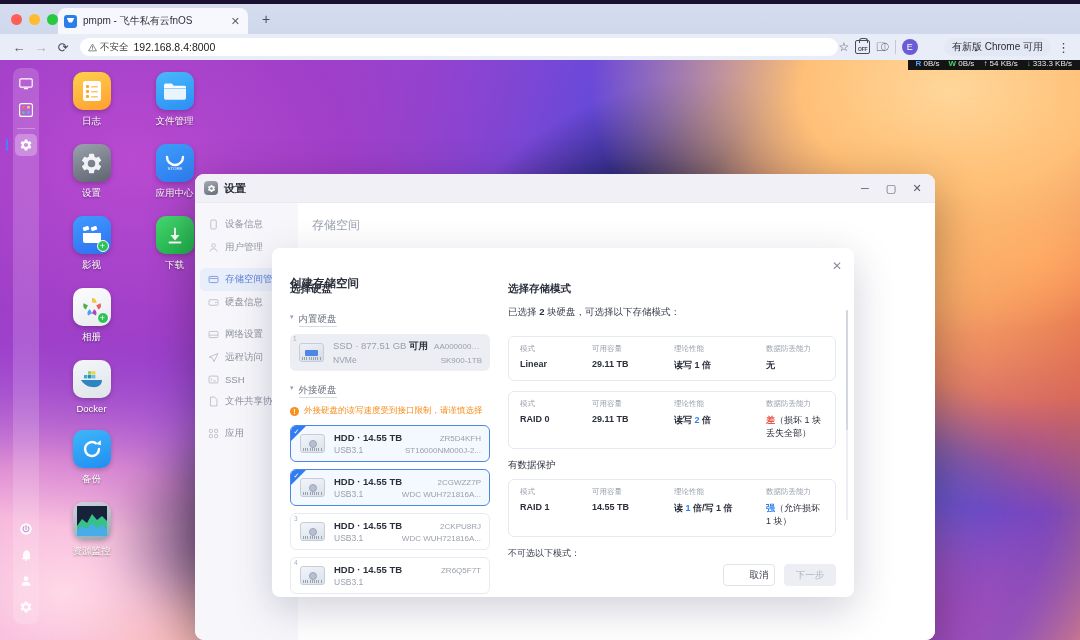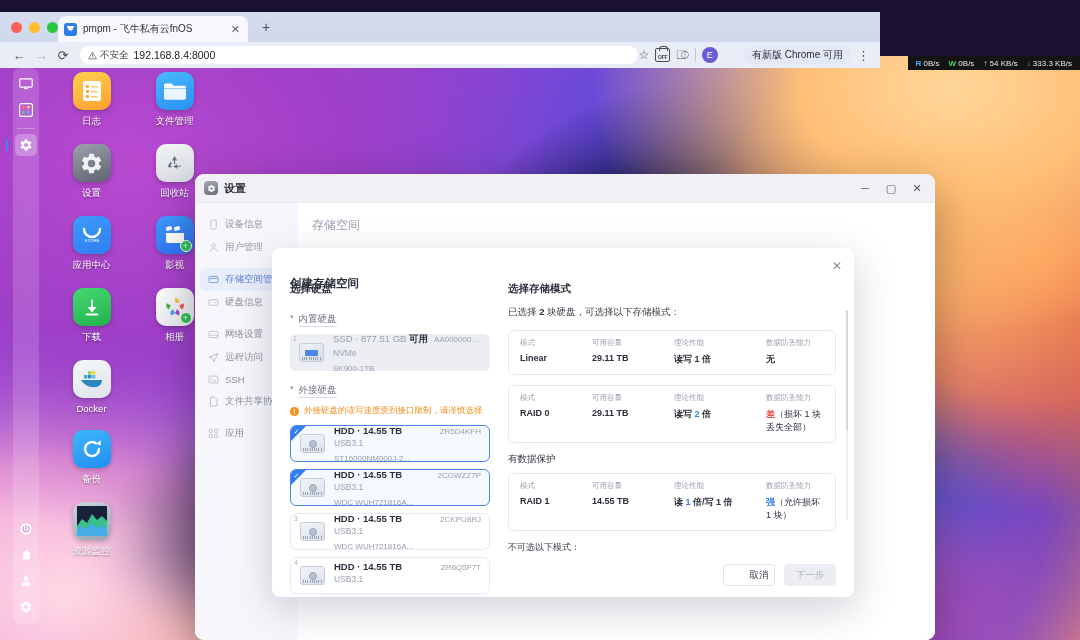--- a/index.html
+++ b/index.html
@@ -6,21 +6,21 @@
   html, body {
     width: 1080px; height: 640px;
     font-family: "Liberation Sans", "DejaVu Sans", sans-serif;
     overflow: hidden;
     background: #1a1030;
   }
   .root { position: relative; width: 1080px; height: 640px; overflow: hidden; }
 
   
   .browser-chrome {
-    position: absolute; top: 12px; left: 0; width: 880px; height: 56px;
+    position: absolute; top: 4px; left: 0; width: 1080px; height: 56px;
     background: #fef9c3; z-index: 50;
   }
   .tabstrip {
     position: relative; height: 30px; width: 100%;
     background: linear-gradient(to bottom,#d4dcee,#d0d9ec);
   }
   .traffic { position: absolute; left: 11px; top: 10px; display: flex; gap: 7px; }
   .traffic span { width: 11px; height: 11px; border-radius: 50%; display:block; }
   .t-red { background: #ff5f57; }
   .t-yellow { background: #febc2e; }
@@ -253,42 +253,42 @@
   }
   .disk-thumb.ssd { background: linear-gradient(160deg,#eef2f8,#d4dbe6); }
   .thumb-dot { width: 8px; height: 8px; border-radius: 50%; background: #b6c0cf; border: 1.5px solid #9aa6b8; }
   .thumb-chip { width: 13px; height: 6px; background: #4c86e8; border-radius: 1px; }
   .thumb-bar {
     position: absolute; bottom: 1px; left: 2px; right: 2px; height: 3px;
     background: repeating-linear-gradient(90deg,#98a2b3 0 1px,transparent 1px 2.2px);
   }
   .disk-info { flex: 1 1 auto; min-width: 0; }
   .disk-l1 { display: flex; justify-content: space-between; align-items: baseline; gap: 6px; }
-  .disk-l2 { display: flex; justify-content: space-between; align-items: baseline; gap: 6px; margin-top: 2px; flex-direction: column; }
+  .disk-l2 { display: flex; justify-content: space-between; align-items: baseline; gap: 6px; margin-top: 2px; }
   .disk-name { font-size: 9.5px; font-weight: bold; color: #2c303c; white-space: nowrap; }
   .disk-name.dim { color: #9aa0ad; font-weight: normal; }
   .disk-serial { font-size: 8px; color: #9aa0ad; white-space: nowrap; overflow: hidden; text-overflow: ellipsis; }
   .disk-bus { font-size: 8.5px; color: #9aa0ad; }
   .disk-model { font-size: 8px; color: #9aa0ad; white-space: nowrap; overflow: hidden; text-overflow: ellipsis; }
   .avail-hl { color: #2c303c; font-weight: bold; }
 
   .warn-line {
     display: flex; align-items: center; gap: 5px; margin-bottom: 8px;
   }
   .warn-badge {
     width: 9px; height: 9px; border-radius: 50%; background: #f79021; color: #fff;
     font-size: 7px; line-height: 9px; text-align: center; flex: 0 0 auto; font-weight: bold;
   }
   .warn-text { font-size: 8.5px; color: #f79021; }
 
   .left-scroll {
     max-height: 238px; overflow: hidden; position: relative;
   }
 
-  .mode-intro { font-size: 9.5px; color: #3b404c; margin-bottom: 11px; }
+  .mode-intro { font-size: 9.5px; color: #3b404c; margin-bottom: 17px; }
   .mode-intro b { color: #2c303c; }
   .grp-label { font-size: 9.5px; color: #2c303c; margin-bottom: 7px; font-weight: normal; }
   .mode-card {
     border: 1px solid #e6e9f0; border-radius: 6px; padding: 7px 11px 8px; margin-bottom: 10px;
   }
   .mode-tbl { display: grid; grid-template-columns: 72px 82px 92px auto; }
   .mh { font-size: 7.5px; color: #9aa0ad; padding-bottom: 5px; }
   .mv { font-size: 9px; color: #2c303c; }
   .mv.b { font-weight: bold; }
   .num-blue { color: #2f7df0; }
@@ -418,28 +418,20 @@
 
         <div class="dicon">
           <div class="glyph ic-set">
             <svg width="25" height="25" viewBox="0 0 24 24">
                 <path fill="#f0f2f5" d="M19.1 12.9c.04-.3.06-.6.06-.9s-.02-.6-.07-.9l2-1.55a.48.48 0 00.12-.61l-1.9-3.28a.48.48 0 00-.58-.2l-2.36.94a6.9 6.9 0 00-1.55-.9l-.36-2.5a.46.46 0 00-.47-.4h-3.8a.46.46 0 00-.46.4l-.36 2.5c-.56.22-1.08.53-1.55.9l-2.36-.94a.47.47 0 00-.58.2L2.9 8.94a.47.47 0 00.1.61l2.02 1.55c-.05.3-.08.6-.08.9s.02.6.07.9L3 14.45a.48.48 0 00-.11.61l1.9 3.28c.12.22.38.3.59.2l2.36-.94c.48.37 1 .68 1.55.9l.36 2.5c.04.23.23.4.47.4h3.8c.23 0 .43-.17.46-.4l.36-2.5c.56-.23 1.07-.53 1.55-.9l2.36.94c.22.08.47 0 .59-.2l1.9-3.28a.48.48 0 00-.12-.61l-2-1.55zM12 15.6A3.6 3.6 0 1112 8.4a3.6 3.6 0 010 7.2z"></path>
               </svg>
           </div>
           <div class="lbl">设置</div>
         </div>
 
-        <div class="dicon">
-          <div class="glyph ic-trash">
-            <svg width="21" height="21" viewBox="0 0 24 24">
-                <path fill="#6b7280" d="M12 3.5l3 5h-2.3v4h-1.4v-4H9zM5 14l2.6-4.4 1.2 2-1.5 2.6 1.9 1.1-.6 1H5.7c-.9 0-1.4-1-1-1.8zM19 14c.5.8 0 1.8-.9 1.8h-3l.1 2.2-4.6-2.6 4.6-2.7v2.1h2z"></path>
-              </svg>
-          </div>
-          <div class="lbl">回收站</div>
-        </div>
 
         <div class="dicon">
           <div class="glyph ic-store">
             <svg width="26" height="20" viewBox="0 0 26 20">
                 <path d="M5 4a8 8 0 0016 0" stroke="#fff" stroke-width="2.4" fill="none" stroke-linecap="round"></path>
                 <text x="13" y="17" font-size="4.4" fill="#fff" text-anchor="middle" font-family="Liberation Sans">STORE</text>
               </svg>
           </div>
           <div class="lbl">应用中心</div>
         </div>

